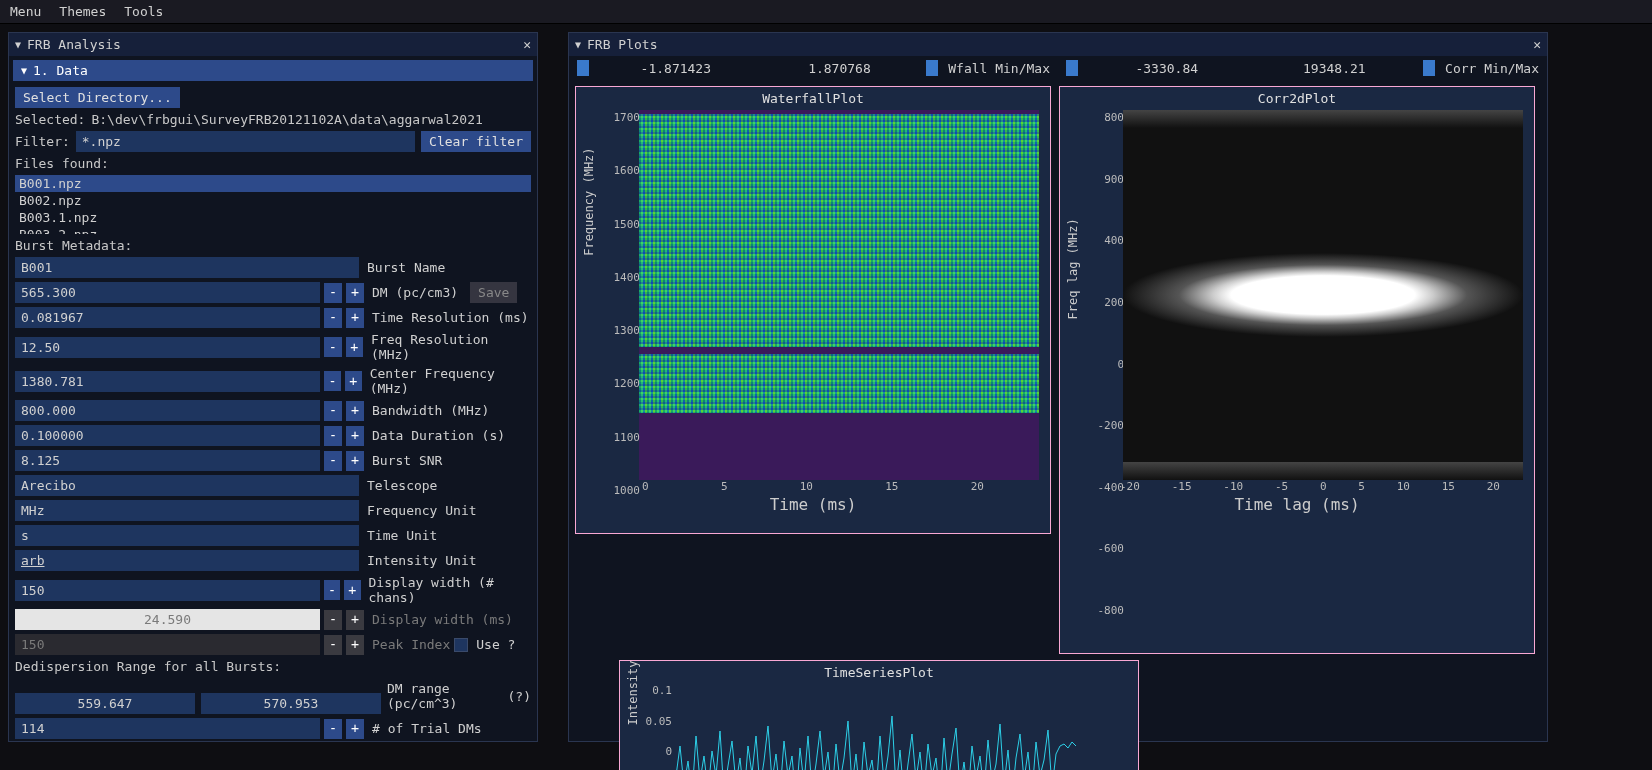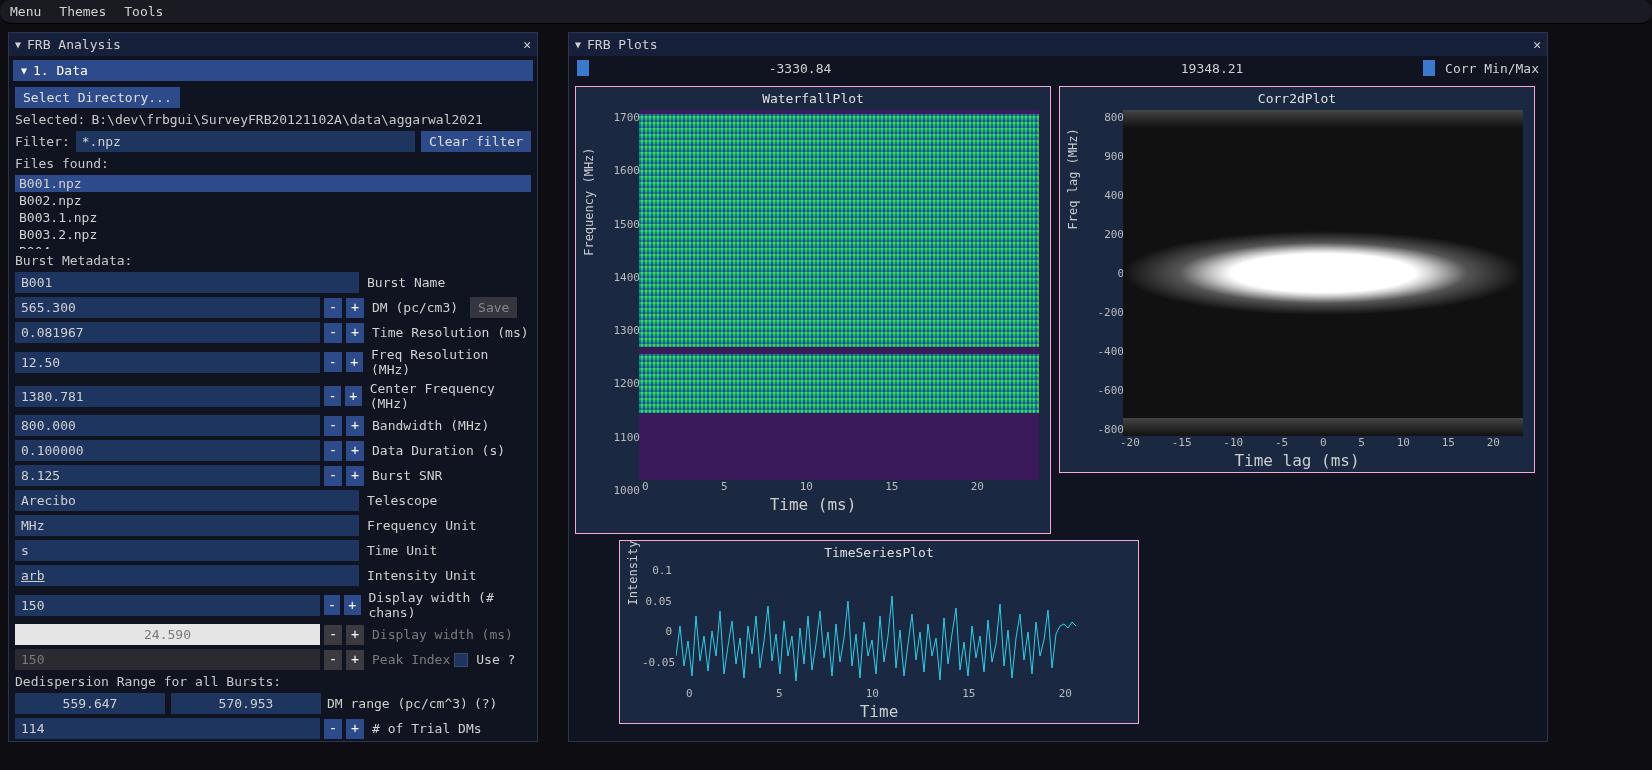--- a/index.html
+++ b/index.html
@@ -11,21 +11,20 @@
     width: 1652px;
     height: 770px;
     overflow: hidden;
   }
   .menubar {
     display: flex;
     gap: 18px;
     padding: 4px 10px;
     background: #1a1a22;
     border-bottom: 1px solid #000;
-    border-radius: 11px;
   }
   .menubar span { cursor: pointer; }
   .workspace {
     display: flex;
     gap: 30px;
     padding: 8px;
   }
   .panel {
     background: #0f1420;
     border: 1px solid #2a3550;
@@ -78,40 +77,40 @@
     position:relative;
   }
   .file-list::-webkit-scrollbar{width:10px;}
   .file-list::-webkit-scrollbar-thumb{background:#2d4a8a;}
   .file-list .file { padding:1px 4px; cursor:pointer; }
   .file-list .file.sel { background:#2d4a8a; }
   .meta-row { display:flex; align-items:center; gap:4px; padding:2px 6px; }
   .meta-row .txt { flex:0 0 305px; }
   .meta-row .spin { width:18px; height:20px; background:#2d4a8a; color:#fff; border:none; cursor:pointer; font-family:inherit;}
   .meta-row .mlabel { margin-left:4px; }
-  .dm-row .txt { width:150px; text-align:center;}
+  .dm-row .txt { width:180px; text-align:center;margin-top:15px;}
   .slider-bar {
     display:flex; align-items:center; gap:10px;
     padding:4px 8px;
   }
   .slider-bar .handle { width:12px; height:16px; background:#3a7acc; }
   .slider-bar .val { flex:1; text-align:center; }
   .slider-bar .slbl { white-space:nowrap; }
   .plots-area { display:flex; gap:8px; padding:6px; }
   .plot {
     background:#1a2842;
     border:1px solid #f9a8d4;
     position:relative;
     display:flex;
     flex-direction:column;
     align-items:center;
   }
   .plot-title { text-align:center; padding:4px 0; color:#e0e0e0; font-size:13px;}
   .plot-wfall { width:476px; height:448px; }
-  .plot-corr  { width:476px; height:387px; }
+  .plot-corr  { width:476px; height:568px; }
   .plot-ts    { width:520px; height:184px;margin-left:44px; }
   .axis-y { position:absolute; left:6px; top:50%; transform:rotate(-90deg) translateX(50%); transform-origin:left top; font-size:12px; color:#ccc;}
   .axis-x { text-align:center; font-size:16px; color:#ccc; padding:2px 0;}
   .ticks-y { position:absolute; left:28px; top:24px; bottom:36px; display:flex; flex-direction:column; justify-content:space-between; font-size:11px; color:#bbb; text-align:right; width:36px;}
   .ticks-x { display:flex; justify-content:space-between; padding:0 66px 0 66px; font-size:11px; color:#bbb; width:100%;}
   .wfall-canvas {
     margin-left:60px; margin-right:8px;
     width:400px; height:370px;
     background:linear-gradient(to bottom,
       #3a1a5a 0%, #3a1a5a 1%,
@@ -297,20 +296,27 @@
   <div class="panel panel-right">
     <div class="panel-title">
       <span class="tri">▼</span>
       <span>FRB Plots</span>
       <span class="close">✕</span>
     </div>
 
     <div style="display:flex">
       <div class="slider-bar" style="flex:1">
         <div class="handle"></div>
+        <span class="val">-1.871423</span>
+        <span class="val">1.870768</span>
+        <div class="handle"></div>
+        <span class="slbl">Wfall Min/Max</span>
+      </div>
+      <div class="slider-bar" style="flex:1">
+        <div class="handle"></div>
         <span class="val">-3330.84</span>
         <span class="val">19348.21</span>
         <div class="handle"></div>
         <span class="slbl">Corr Min/Max</span>
       </div>
     </div>
 
     <div class="plots-area">
 
       <div class="plot plot-wfall">

